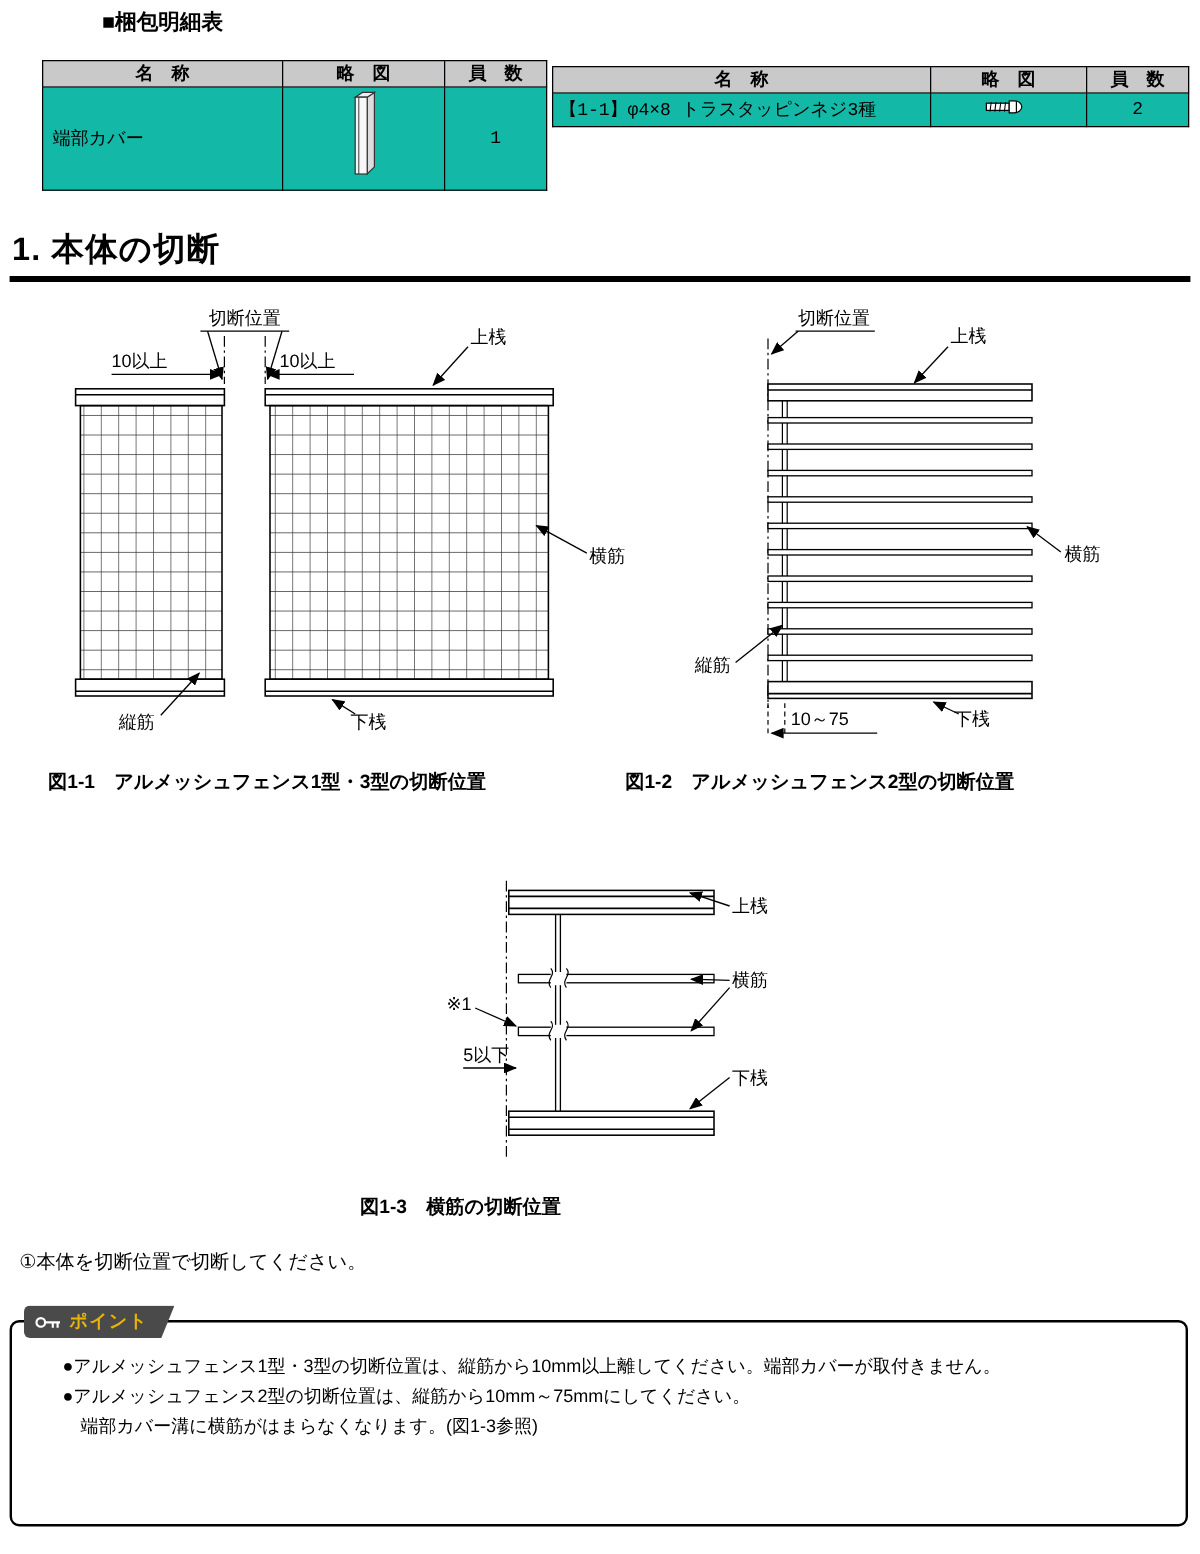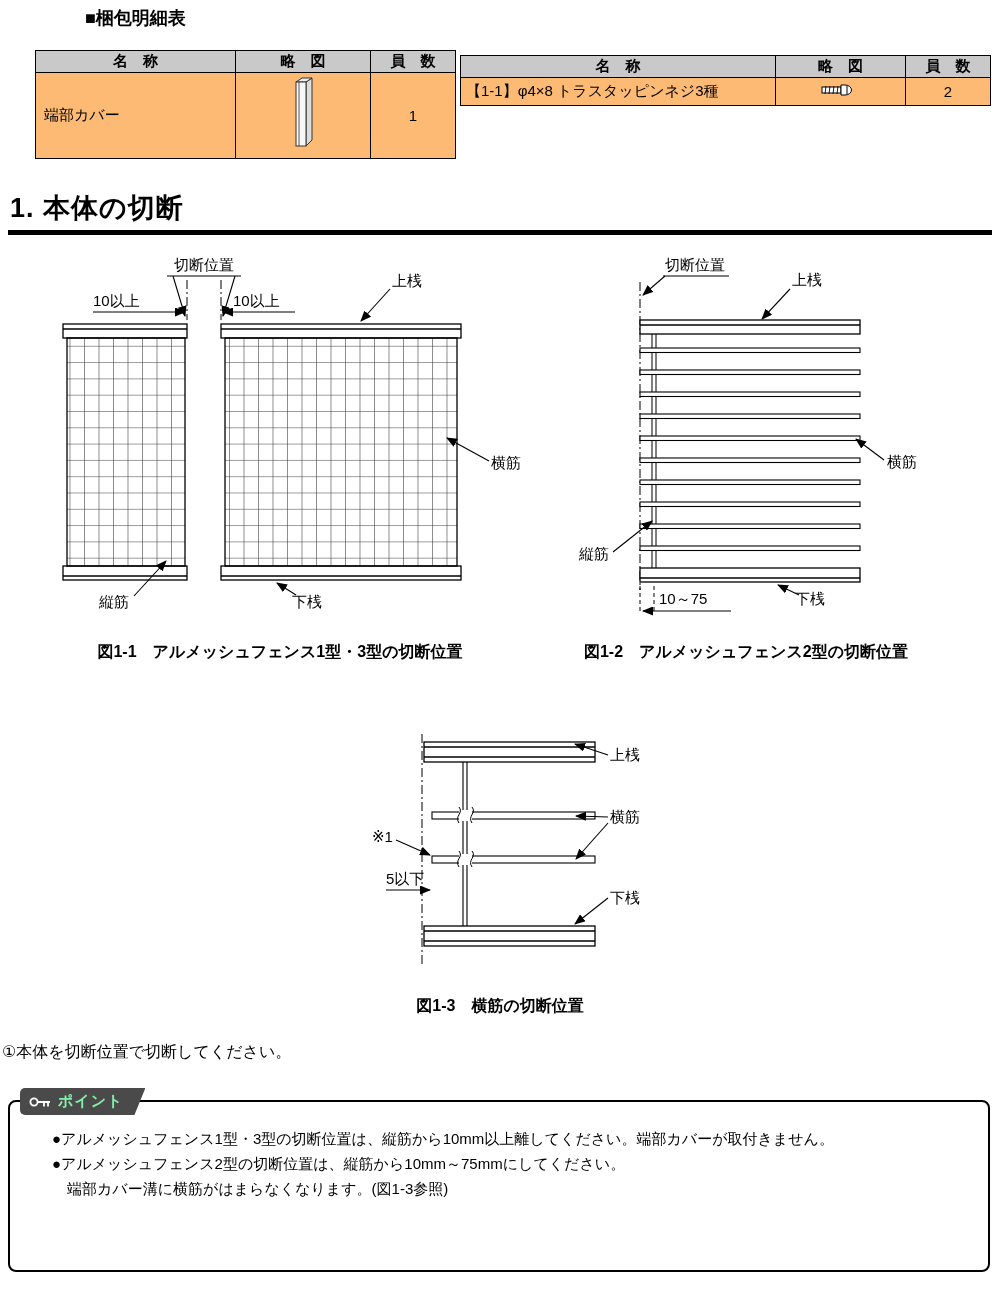--- a/index.html
+++ b/index.html
@@ -1,32 +1,32 @@
 <!DOCTYPE html>
 <html><head>
 <meta charset="utf-8">
 <style>
   * { margin:0; padding:0; box-sizing:border-box; }
   html,body { background:#fff; }
   body { width:1000px; font-family:"Liberation Sans","DejaVu Sans",sans-serif; color:#000; }
   .page { position:relative; width:1000px; height:1295px; background:#fff; overflow:hidden; }
   .abs { position:absolute; }
   .pack-title { font-size:18px; font-weight:bold; }
-  table.pack { border-collapse:collapse; table-layout:fixed; background:#fdba74; }
+  table.pack { border-collapse:collapse; table-layout:fixed; background:#14b8a6;font-family:Liberation Mono, monospace; }
   table.pack th, table.pack td { border:1px solid #000; font-size:15px; }
   table.pack th { background:#c9c9c9; font-weight:bold; height:22px; text-align:center; }
   table.pack td.name { text-align:left; padding-left:8px; white-space:nowrap; overflow:hidden; }
   table.pack td.center { text-align:center; vertical-align:middle; }
   .section-title { font-size:27px; font-weight:bold; letter-spacing:1px; }
   .rule { background:#000; height:5px; }
-  .fig-caption { font-size:16px; font-weight:bold; text-align:center; white-space:nowrap; }
+  .fig-caption { font-size:16px; font-weight:bold; white-space:nowrap; }
   svg text { font-size:15px; fill:#000; font-family:"Liberation Sans","DejaVu Sans",sans-serif; }
   .step-text { font-size:16px; }
   .point-box { position:absolute; border:2px solid #000; border-radius:8px; background:#fff; }
-  .point-tab { position:absolute; top:-14px; left:10px; height:27px; background:#4a4a4a; color:#86efac;
+  .point-tab { position:absolute; top:-14px; left:10px; height:27px; background:#4a4a4a; color:#eab308;
                display:flex; align-items:center; gap:7px; padding:0 22px 0 9px;
                clip-path:polygon(0 0,100% 0,calc(100% - 11px) 100%,0 100%);
                border-radius:5px 0 0 5px; }
   .point-tab span { font-size:15px; font-weight:bold; letter-spacing:1px; }
   .point-lines { padding:24px 13px 0 15px;margin-left:27px; }
   .point-line { font-size:15px; line-height:25px; white-space:nowrap; }
 </style>
 </head>
 <body>
 
@@ -223,21 +223,21 @@
     </g>
     <text x="250" y="34">上桟</text>
     <text x="250" y="96">横筋</text>
     <text x="12" y="116">※1</text>
     <text x="26" y="158">5以下</text>
     <text x="250" y="177">下桟</text>
   </svg>
 
   <div class="abs fig-caption" style="left:300px; top:996px; width:400px;">図1-3　横筋の切断位置</div>
 
-  <div class="abs step-text" style="left:2px; top:1042px;">①本体を切断位置で切断してください。</div>
+  <div class="abs step-text" style="left:16px; top:1042px;">①本体を切断位置で切断してください。</div>
 
   <div class="point-box" style="left:8px; top:1100px; width:982px; height:172px;">
     <div class="point-tab">
       <svg width="22" height="14" viewBox="0 0 22 14">
         <circle cx="5" cy="7" r="3.6" fill="none" stroke="#fff" stroke-width="1.8"></circle>
         <line x1="8.6" y1="7" x2="21" y2="7" stroke="#fff" stroke-width="1.8"></line>
         <line x1="15" y1="7" x2="15" y2="11.5" stroke="#fff" stroke-width="1.8"></line>
         <line x1="19" y1="7" x2="19" y2="11.5" stroke="#fff" stroke-width="1.8"></line>
       </svg>
       <span>ポイント</span>

